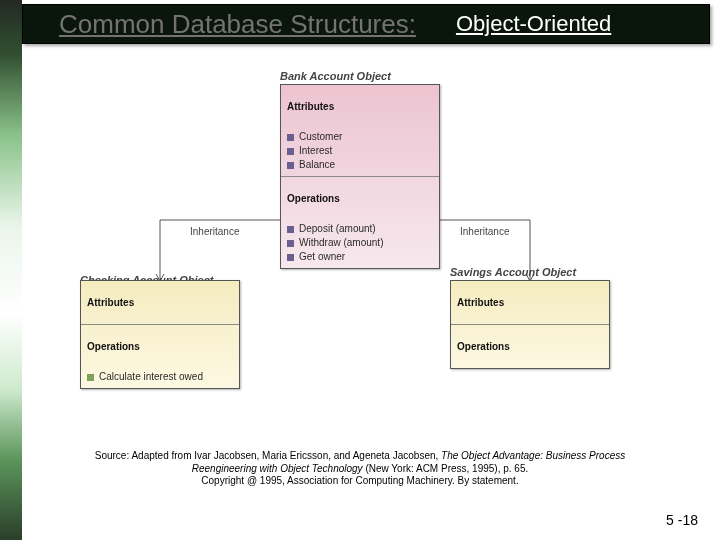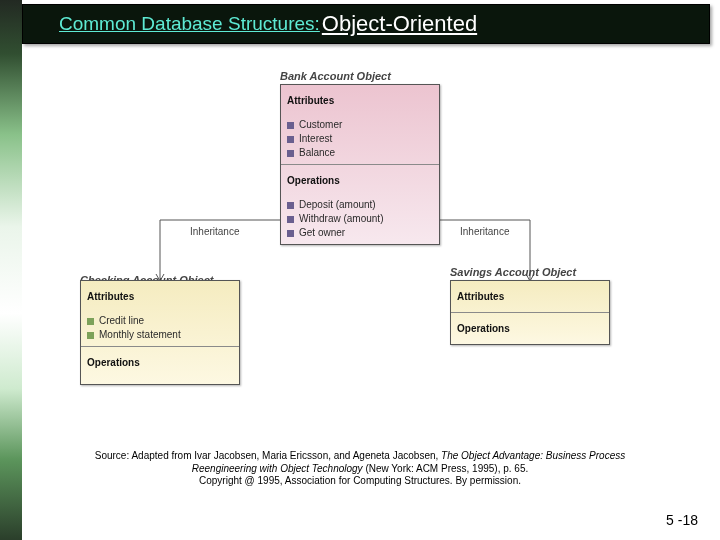--- a/index.html
+++ b/index.html
@@ -12,35 +12,35 @@
     opacity: .9;
   }
 
   .title-bar {
     position: absolute; left: 22px; top: 4px; right: 10px; height: 40px;
     background: #0a160c;
     border: 1px solid #000;
     box-shadow: 2px 2px 3px rgba(0,0,0,.35);
     display: flex; align-items: center; padding-left: 36px;
   }
-  .title-bar .t1 { color: #5eead4; font-size: 19px; text-decoration: underline; margin-right: 2px; }
-  .title-bar .t2 { color: #fff; font-size: 22px; text-decoration: underline; }
+  .title-bar .t1 { color: #737373; font-size: 26px; text-decoration: underline; margin-right: 8px; }
+  .title-bar .t2 { color: #fff; font-size: 22px; text-decoration: underline; margin-left: 32px; }
 
   .diagram { position: absolute; left: 60px; top: 70px; width: 600px; height: 340px; }
 
   .obj-label { position: absolute; font-size: 11px; font-weight: bold; color: #444; width: 160px; font-style: italic; }
   .lbl-bank { left: 220px; top: 0; }
   .lbl-checking { left: 20px; top: 196px; margin-top: 8px; }
   .lbl-savings { left: 390px; top: 196px; }
 
   .box {
     position: absolute; width: 160px; border: 1px solid #555; box-shadow: 1px 1px 2px rgba(0,0,0,.3);
     font-size: 10px; color: #2a2a2a;
   }
-  .hdr { font-weight: bold; padding: 10px 6px; font-size: 10px; }
+  .hdr { font-weight: bold; padding: 16px 6px; font-size: 10px; }
   .attr-hdr { color: #111; }
   .ops-hdr { color: #111; border-top: 1px solid #8a8a8a; }
   .attr-body, .ops-body { padding: 2px 6px 4px 6px; }
   .row { display: flex; align-items: center; line-height: 14px; text-align: center; }
   .sq { display: inline-block; width: 7px; height: 7px; margin-right: 5px; }
 
   .box.bank { left: 220px; top: 14px;
     background: linear-gradient(180deg,#ecc4d0 0,#f7e8ee 100%); }
   .box.checking { left: 20px; top: 210px;
     background: linear-gradient(180deg,#f5ecc0 0,#fdf8e2 100%); }
@@ -121,43 +121,37 @@
         <div class="row">
             <span class="sq"></span>
             <span>Get owner</span>
           </div>
       </div>
     </div>
 
     <div class="obj-label lbl-checking">Checking Account Object</div>
     <div class="box checking">
       <div class="hdr attr-hdr">Attributes</div>
-      <div class="attr-body">
+      <div class="hdr ops-hdr">Operations</div>
+      <div class="ops-body">
         <div class="row">
             <span class="sq"></span>
-            <span>Credit line</span>
+            <span>Calculate interest owed</span>
           </div>
-        <div class="row">
-            <span class="sq"></span>
-            <span>Monthly statement</span>
-          </div>
-      </div>
-      <div class="hdr ops-hdr">Operations</div>
-      <div class="ops-body">
       </div>
     </div>
 
     <div class="obj-label lbl-savings">Savings Account Object</div>
     <div class="box savings">
       <div class="hdr attr-hdr">Attributes</div>
       <div class="hdr ops-hdr">Operations</div>
     </div>
 
   </div>
 
   <div class="source">
     <span>Source: Adapted from Ivar Jacobsen, Maria Ericsson, and Ageneta Jacobsen, </span><span class="ital">The Object Advantage: Business Process</span><br>
     <span class="ital">Reengineering with Object Technology</span><span> (New York: ACM Press, 1995), p. 65.</span><br>
-    <span>Copyright @ 1995, Association for Computing Structures. By permission.</span>
+    <span>Copyright @ 1995, Association for Computing Machinery. By statement.</span>
   </div>
 
   <div class="page-num">5 -18</div>
 </div>
 
 </body></html>

